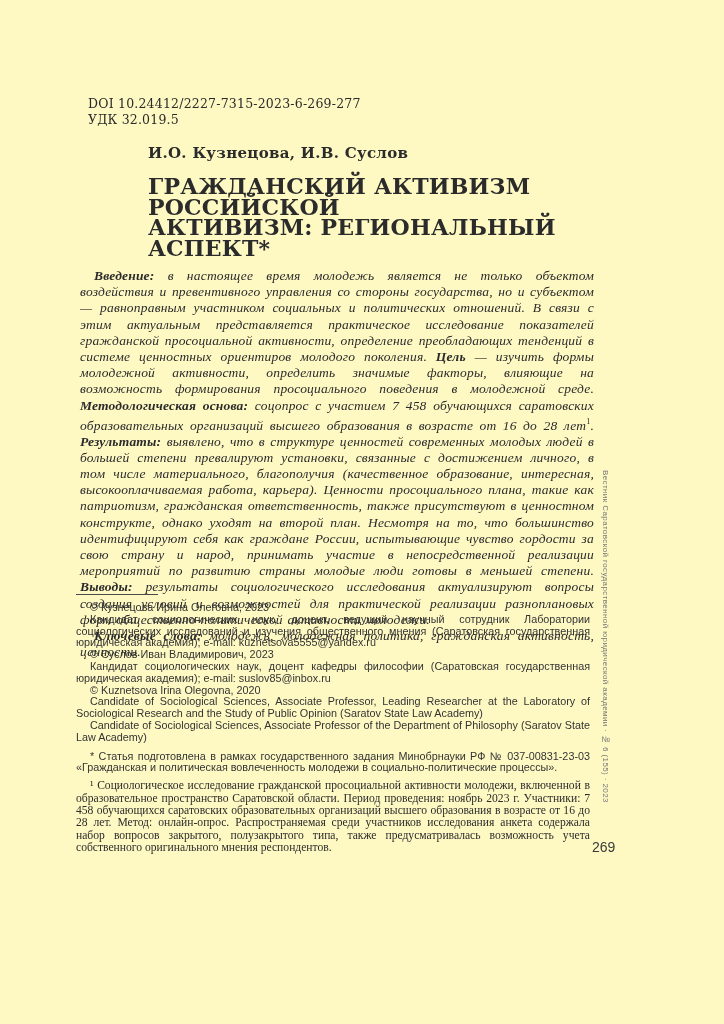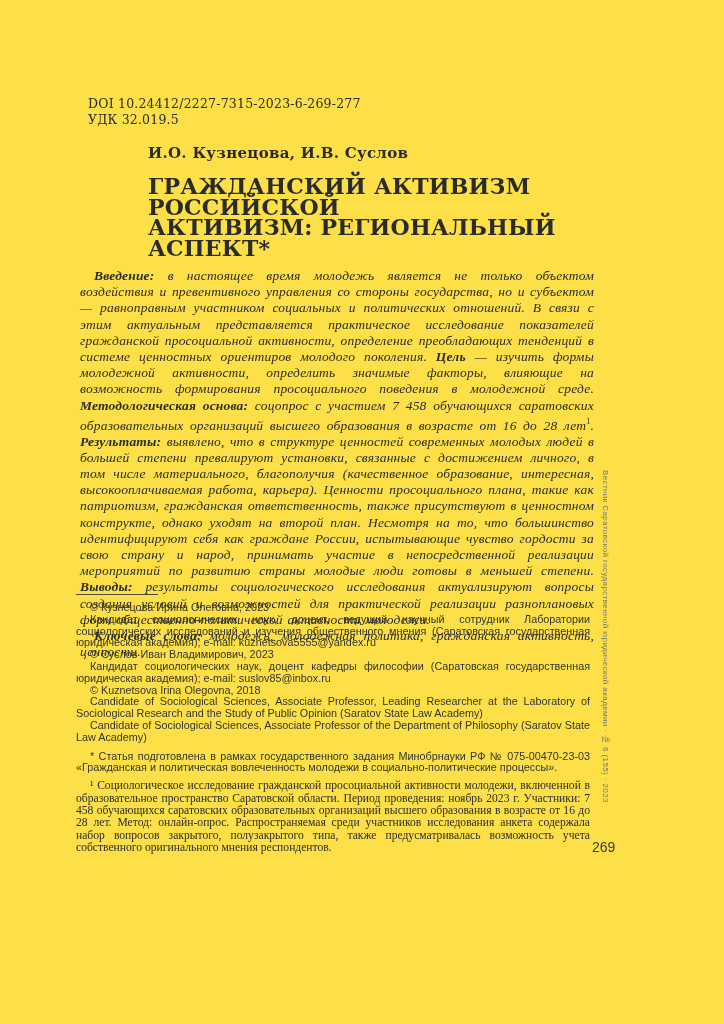--- a/index.html
+++ b/index.html
@@ -1,21 +1,21 @@
 <!DOCTYPE html>
 <html><head>
 <meta charset="utf-8">
 <style>
   * { margin:0; padding:0; box-sizing:border-box; }
   html, body { width:724px; height:1024px; }
   body { background:#ffffff; }
 
   .page {
     position:relative; width:724px; height:1024px;
-    background:#fde047; overflow:hidden;
+    background:#fef9c3; overflow:hidden;
     color:#2b2b2b;
     font-family:"DejaVu Serif", serif;
   }
 
   .main { position:absolute; left:80px; top:0; width:514px; }
 
   .doi-block {
     margin-top:96px; padding-left:8px;
     font-size:12.5px; line-height:16px;
     letter-spacing:0.2px;
@@ -117,26 +117,26 @@
 
   <div class="foot-section">
 
     <div class="divider"></div>
 
     <div class="author-notes">
       <p>© Кузнецова Ирина Олеговна, 2023</p>
       <p>Кандидат социологических наук, доцент, ведущий научный сотрудник Лаборатории социологических исследований и изучения общественного мнения (Саратовская государственная юридическая академия); e-mail: kuznetsova5555@yandex.ru</p>
       <p>© Суслов Иван Владимирович, 2023</p>
       <p>Кандидат социологических наук, доцент кафедры философии (Саратовская государственная юридическая академия); e-mail: suslov85@inbox.ru</p>
-      <p>© Kuznetsova Irina Olegovna, 2018</p>
+      <p>© Kuznetsova Irina Olegovna, 2020</p>
       <p>Candidate of Sociological Sciences, Associate Professor, Leading Researcher at the Laboratory of Sociological Research and the Study of Public Opinion (Saratov State Law Academy)</p>
       <p>Candidate of Sociological Sciences, Associate Professor of the Department of Philosophy (Saratov State Law Academy)</p>
     </div>
 
-    <p class="grant-note">* Статья подготовлена в рамках государственного задания Минобрнауки РФ № 075-00470-23-03 «Гражданская и политическая вовлеченность молодежи в социально-политические процессы».</p>
+    <p class="grant-note">* Статья подготовлена в рамках государственного задания Минобрнауки РФ № 037-00831-23-03 «Гражданская и политическая вовлеченность молодежи в социально-политические процессы».</p>
 
     <p class="study-note">¹ Социологическое исследование гражданской просоциальной активности молодежи, включенной в образовательное пространство Саратовской области. Период проведения: ноябрь 2023 г. Участники: 7 458 обучающихся саратовских образовательных организаций высшего образования в возрасте от 16 до 28 лет. Метод: онлайн-опрос. Распространяемая среди участников исследования анкета содержала набор вопросов закрытого, полузакрытого типа, также предусматривалась возможность учета собственного оригинального мнения респондентов.</p>
 
   </div>
 
   <div class="sidebar-caption">Вестник Саратовской государственной юридической академии · № 6 (155) · 2023</div>
 
   <div class="page-number">269</div>
 
 </div>

